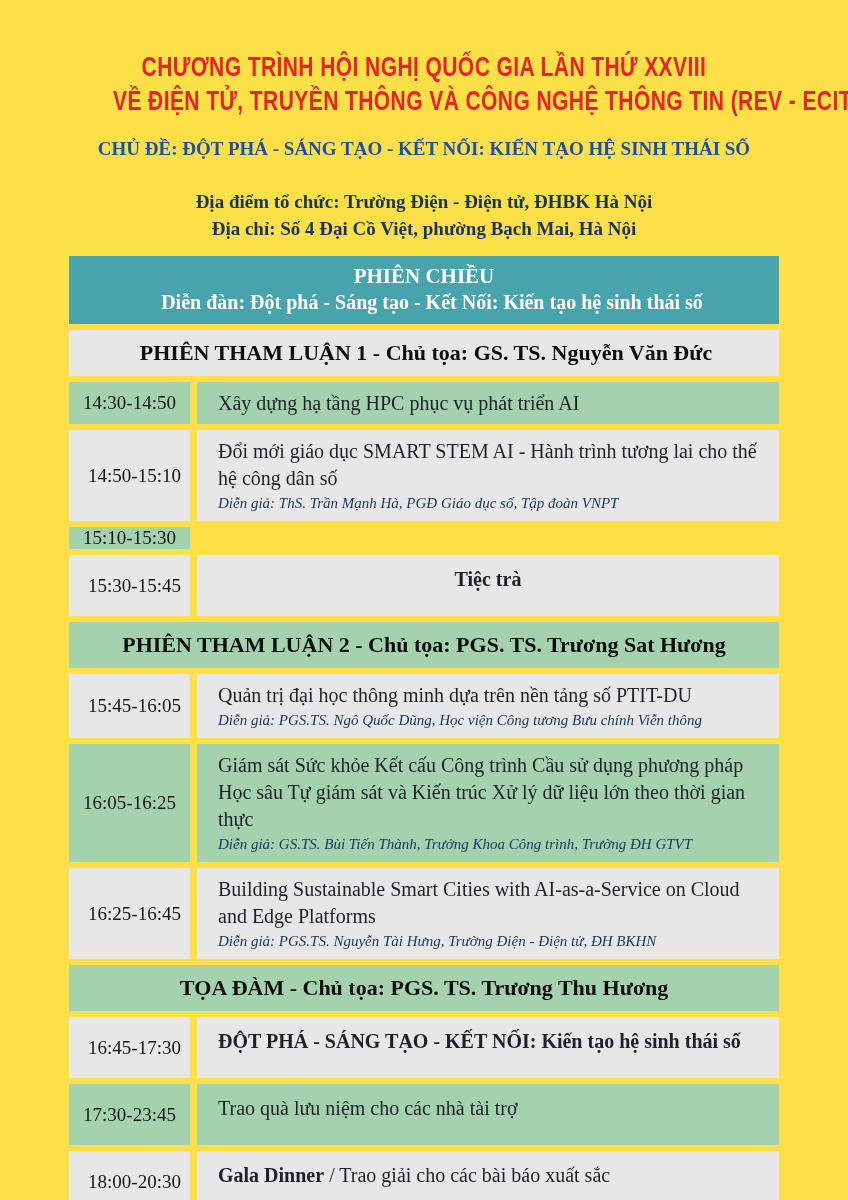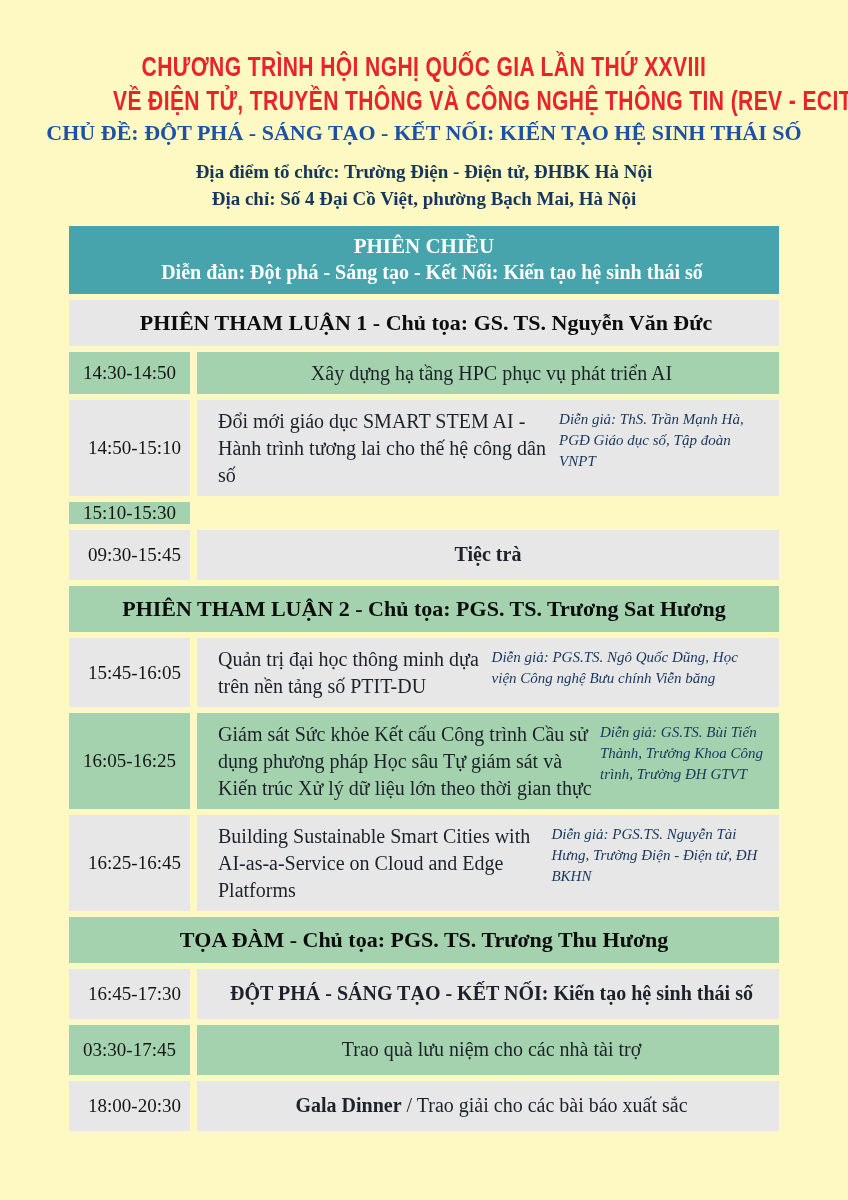--- a/index.html
+++ b/index.html
@@ -7,50 +7,50 @@
     --green:#A4D2AE;
     --gray:#E7E7E7;
     --red:#E9232A;
     --blue:#1C51A5;
     --navy:#16365C;
     --dark:#1D2129;
   }
   *{margin:0;padding:0;box-sizing:border-box;}
   html,body{width:848px;height:1200px;background:#fff;overflow:hidden;}
   body{font-family:"Liberation Serif", serif;}
-  .page{width:848px;height:1200px;background:#fef9c3;}
+  .page{width:848px;height:1200px;background:#fde047;}
 
   .doc-header{padding-top:50px;text-align:center;}
   .main-title{color:var(--red);font-family:"Liberation Sans", sans-serif;font-weight:800;
     font-size:27px;line-height:34px;}
   .main-title .tline{display:inline-block;transform:scaleX(0.78);transform-origin:50% 50%;
     white-space:nowrap;letter-spacing:0.5px;}
-  .theme-line{margin-top:0;color:var(--blue);font-weight:bold;font-size:22px;line-height:30px;white-space:nowrap;}
-  .venue-block{margin-top:10px;color:var(--navy);font-weight:bold;font-size:19px;line-height:27px;}
+  .theme-line{margin-top:16px;color:var(--blue);font-weight:bold;font-size:19px;line-height:30px;white-space:nowrap;}
+  .venue-block{margin-top:24px;color:var(--navy);font-weight:bold;font-size:19px;line-height:27px;}
 
   .schedule{width:710px;margin:14px auto 0 auto;}
   .banner{background:var(--teal);color:#fff;text-align:center;padding:7px 0 9px 0;margin-bottom:6px;}
   .banner .b1{font-weight:bold;font-size:21px;line-height:26px;}
   .banner .b2{font-weight:bold;font-size:20px;line-height:26px;padding-left:16px;}
 
   .section{width:100%;text-align:center;font-weight:bold;font-size:22px;line-height:26px;
     padding:10px 6px;margin-bottom:6px;color:#0d0d0d;}
   .tone-gray{background:var(--gray);padding-left:10px;}
   .tone-green{background:var(--green);font-family:Liberation Serif, serif;}
 
   .row{display:flex;gap:7px;margin-bottom:6px;}
   .time{flex:0 0 121px;display:flex;align-items:center;justify-content:center;
     font-size:19px;color:#151515;text-align:center;}
-  .content{flex:1;display:flex;flex-direction:row;justify-content:center;
+  .content{flex:1;display:flex;flex-direction:column;justify-content:center;
     padding:8px 14px 7px 21px;}
   .content.center{align-items:center;text-align:center;padding-left:14px;}
   .title{font-size:20px;line-height:27px;color:var(--dark);}
   .title .bold,.title.bold{font-weight:bold;}
   .speaker{font-size:15px;line-height:21px;font-style:italic;color:var(--navy);margin-top:1px;}
-  .row.simple .content{padding-top:11px;padding-bottom:12px;}
+  .row.simple .content{padding-top:11px;padding-bottom:23px;}
 </style>
 </head>
 <body>
 
 <div class="page">
 
   <div class="doc-header">
     <div class="main-title">
       <span class="tline">CHƯƠNG TRÌNH HỘI NGHỊ QUỐC GIA LẦN THỨ XXVIII</span><br>
       <span class="tline">VỀ ĐIỆN TỬ, TRUYỀN THÔNG VÀ CÔNG NGHỆ THÔNG TIN (REV - ECIT 2025)</span>
@@ -79,31 +79,31 @@
         <div class="time tone-gray">14:50-15:10</div>
         <div class="content tone-gray">
           <div class="title">Đổi mới giáo dục SMART STEM AI - Hành trình tương lai cho thế hệ công dân số</div>
           <div class="speaker">Diễn giả: ThS. Trần Mạnh Hà, PGĐ Giáo dục số, Tập đoàn VNPT</div>
         </div>
       </div>
       <div class="row">
         <div class="time tone-green">15:10-15:30</div>
       </div>
       <div class="row simple">
-        <div class="time tone-gray">09:30-15:45</div>
+        <div class="time tone-gray">15:30-15:45</div>
         <div class="content tone-gray center">
           <div class="title bold">Tiệc trà</div>
         </div>
       </div>
       <div class="section tone-green">PHIÊN THAM LUẬN 2 - Chủ tọa: PGS. TS. Trương Sat Hương</div>
       <div class="row">
         <div class="time tone-gray">15:45-16:05</div>
         <div class="content tone-gray">
           <div class="title">Quản trị đại học thông minh dựa trên nền tảng số PTIT-DU</div>
-          <div class="speaker">Diễn giả: PGS.TS. Ngô Quốc Dũng, Học viện Công nghệ Bưu chính Viễn băng</div>
+          <div class="speaker">Diễn giả: PGS.TS. Ngô Quốc Dũng, Học viện Công tương Bưu chính Viễn thông</div>
         </div>
       </div>
       <div class="row">
         <div class="time tone-green">16:05-16:25</div>
         <div class="content tone-green">
           <div class="title">Giám sát Sức khỏe Kết cấu Công trình Cầu sử dụng phương pháp Học sâu Tự giám sát và Kiến trúc Xử lý dữ liệu lớn theo thời gian thực</div>
           <div class="speaker">Diễn giả: GS.TS. Bùi Tiến Thành, Trưởng Khoa Công trình, Trường ĐH GTVT</div>
         </div>
       </div>
       <div class="row">
@@ -114,21 +114,21 @@
         </div>
       </div>
       <div class="section tone-green">TỌA ĐÀM - Chủ tọa: PGS. TS. Trương Thu Hương</div>
       <div class="row simple">
         <div class="time tone-gray">16:45-17:30</div>
         <div class="content tone-gray">
           <div class="title bold">ĐỘT PHÁ - SÁNG TẠO - KẾT NỐI: Kiến tạo hệ sinh thái số</div>
         </div>
       </div>
       <div class="row simple">
-        <div class="time tone-green">03:30-17:45</div>
+        <div class="time tone-green">17:30-23:45</div>
         <div class="content tone-green">
           <div class="title">Trao quà lưu niệm cho các nhà tài trợ</div>
         </div>
       </div>
       <div class="row simple">
         <div class="time tone-gray">18:00-20:30</div>
         <div class="content tone-gray">
           <div class="title"><span class="bold">Gala Dinner</span> / Trao giải cho các bài báo xuất sắc</div>
         </div>
       </div>

